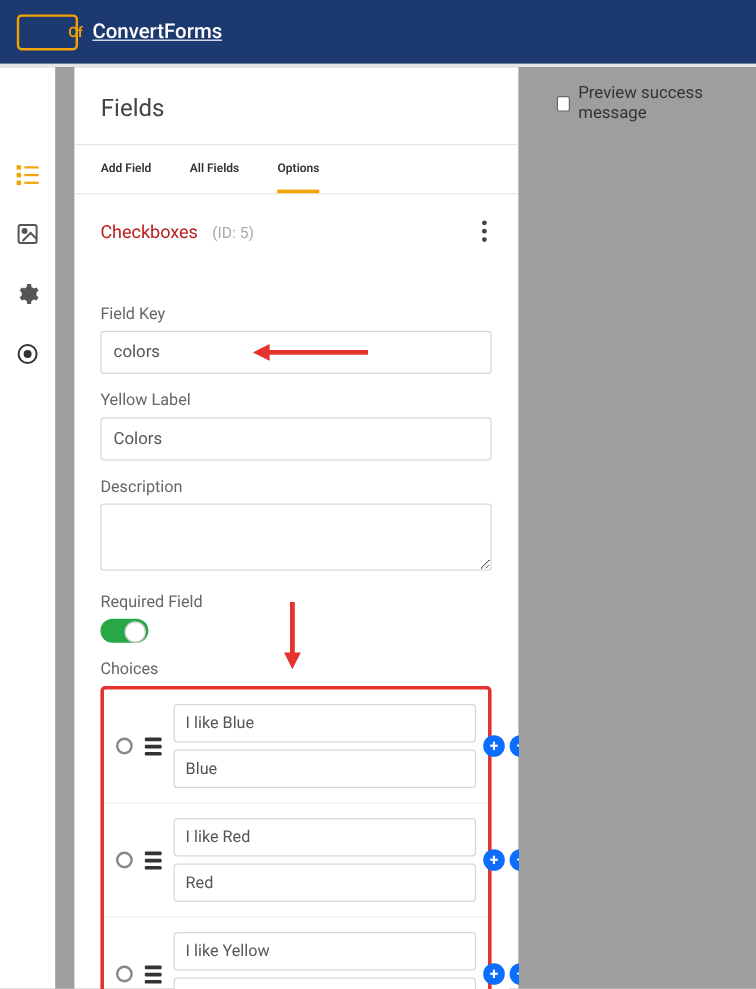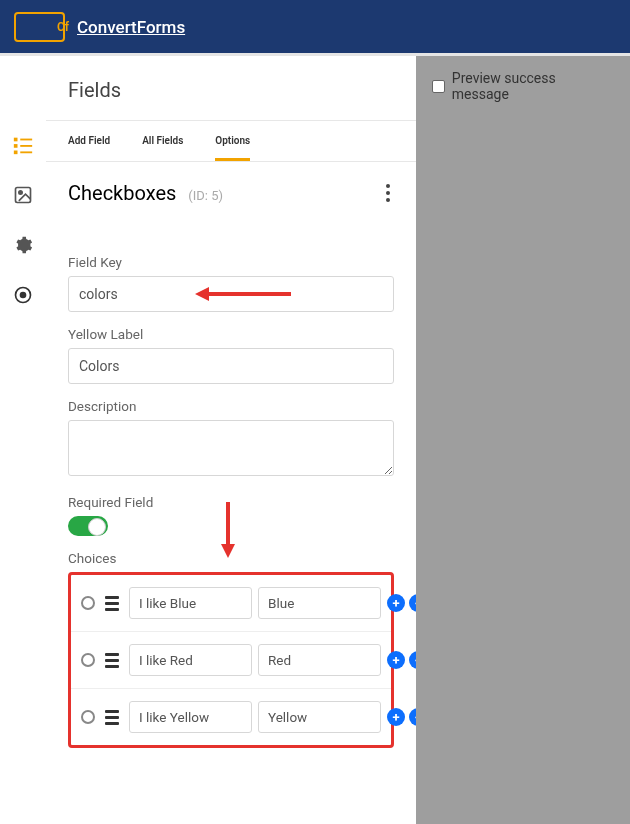--- a/index.html
+++ b/index.html
@@ -2,55 +2,55 @@
 <html><head>
 <meta charset="utf-8">
 <style>
   * { box-sizing: border-box; margin: 0; padding: 0; }
   body { font-family: -apple-system, BlinkMacSystemFont, "Segoe UI", Roboto, Arial, sans-serif; background: #9e9e9e; width: 630px; height: 824px; overflow: hidden; position: relative; }
   
   .topbar { background: #1c3970; height: 56px; display: flex; align-items: center; padding: 0 14px; border-bottom: 3px solid #e5e5e5; }
   .logo-box { width: 30px; height: 30px; border: 2px solid #f2a300; border-radius: 4px; display: flex; align-items: center; justify-content: center; color: #f2a300; font-size: 12px; font-weight: 600; margin-right: 12px; padding-left: 47px; }
   .brand { color: #fff; font-size: 17px; font-weight: 500; text-decoration: underline; }
   
-  .workspace { display: flex; height: calc(100% - 56px); }
+  .workspace { display: flex; height: calc(100% - 56px); gap: 16px; }
   .iconrail { width: 46px; background: #fff; padding-top: 78px; display: flex; flex-direction: column; align-items: center; gap: 28px; }
   .rail-icon { width: 22px; height: 22px; display: flex; align-items: center; justify-content: center; }
   
   .panel { width: 370px; background: #fff; display: flex; flex-direction: column; }
   .panel-title { font-size: 20px; color: #444; padding: 22px 22px 18px; }
   
   .tabs { display: flex; border-top: 1px solid #e7e7e7; border-bottom: 1px solid #e7e7e7; padding: 0 22px; gap: 32px; }
   .tab { padding: 14px 0 12px; font-size: 10px; font-weight: 600; color: #333; cursor: pointer; border-bottom: 3px solid transparent; }
   .tab.active { border-bottom-color: #f2a300; }
   
   .body { padding: 18px 22px 12px; overflow-y: auto; flex: 1; }
   .section-head { display: flex; align-items: center; justify-content: space-between; margin-bottom: 14px; }
-  .section-title { font-size: 20px; color: #000000; }
+  .section-title { font-size: 15px; color: #b91c1c; }
   .section-meta { font-size: 13px; color: #aaa; margin-left: 8px; }
   .kebab { display: flex; flex-direction: column; gap: 3px; padding: 4px; cursor: pointer; }
   .kebab span { width: 4px; height: 4px; background: #444; border-radius: 50%; }
   
   .fld { margin-bottom: 14px; }
   .fld-label { font-size: 13.5px; color: #666; margin-bottom: 6px; display: block; }
   .input { width: 100%; border: 1px solid #d7d7d7; border-radius: 3px; padding: 9px 10px; font-size: 14px; color: #555; font-family: inherit; }
   textarea.input { height: 56px; resize: both; }
   
   .arrow-red { position: absolute; pointer-events: none; }
   
   .toggle { width: 40px; height: 20px; background: #28a745; border-radius: 20px; position: relative; cursor: pointer; }
   .toggle::after { content: ""; position: absolute; width: 16px; height: 16px; background: #fff; border-radius: 50%; top: 2px; right: 2px; border: 1px solid #ccc; }
   
   .choices-box { border: 3px solid #e5322d; border-radius: 4px; padding: 0; }
   .choice-row { display: flex; align-items: center; padding: 12px 10px; border-bottom: 1px solid #eee; gap: 10px; position: relative; }
   .choice-row:last-child { border-bottom: none; }
   .radio-ph { width: 14px; height: 14px; border: 2px solid #888; border-radius: 50%; flex-shrink: 0; }
   .drag-h { display: flex; flex-direction: column; gap: 3px; flex-shrink: 0; cursor: grab; }
   .drag-h span { width: 14px; height: 3px; background: #333; border-radius: 1px; }
-  .choice-inputs { flex: 1; display: flex; flex-direction: row; gap: 6px; }
+  .choice-inputs { flex: 1; display: flex; flex-direction: column; gap: 6px; }
   .choice-inputs .input { padding: 7px 9px; font-size: 13.5px; }
   .row-btns { position: absolute; right: -36px; display: flex; gap: 4px; }
   .circ-btn { width: 18px; height: 18px; border-radius: 50%; background: #0d6efd; color: #fff; display: flex; align-items: center; justify-content: center; font-size: 13px; font-weight: bold; cursor: pointer; line-height: 1; }
   
   .preview { flex: 1; padding: 14px 16px; }
   .preview-check { display: flex; align-items: center; gap: 7px; font-size: 14px; color: #333; }
   .preview-check .box { width: 13px; height: 13px; border: 1.5px solid #666; border-radius: 2px; background: #fff; }
   
   .fld-wrap { position: relative; margin-top: 48px; }
 </style>

